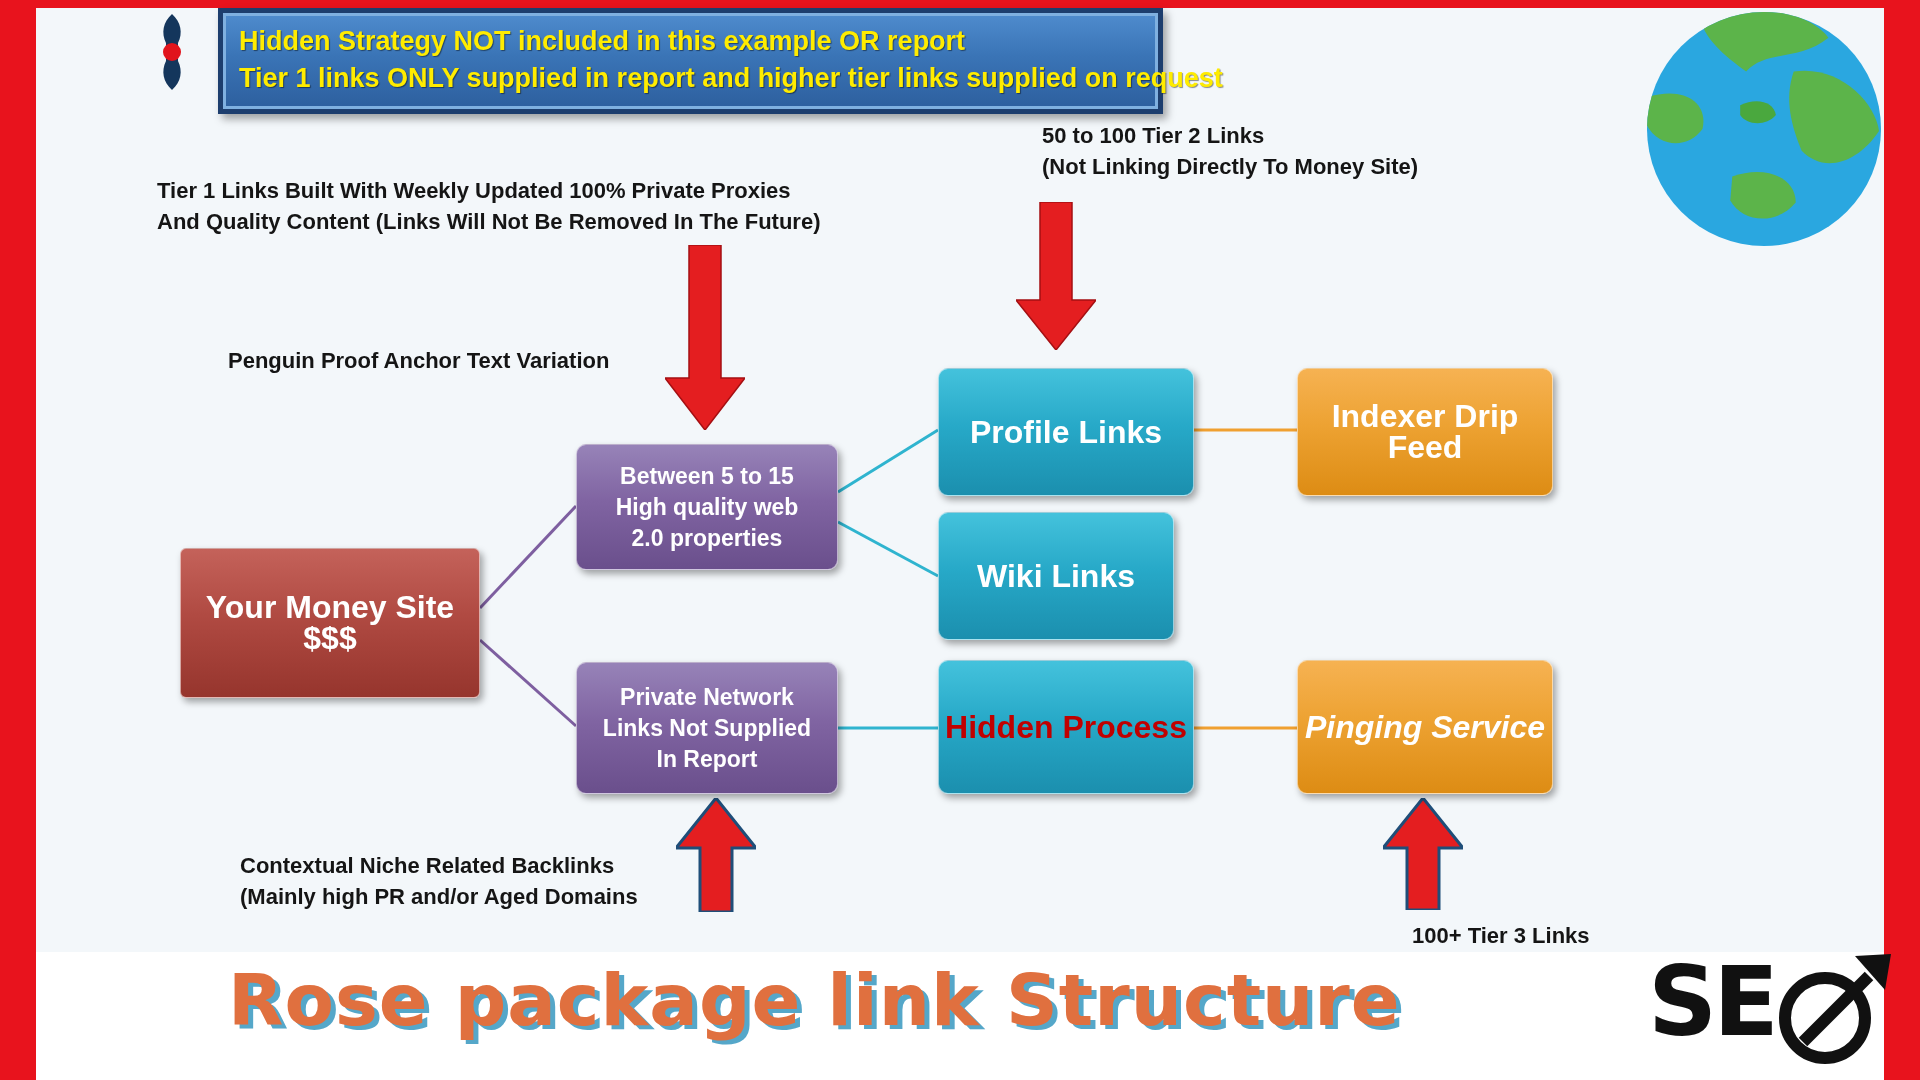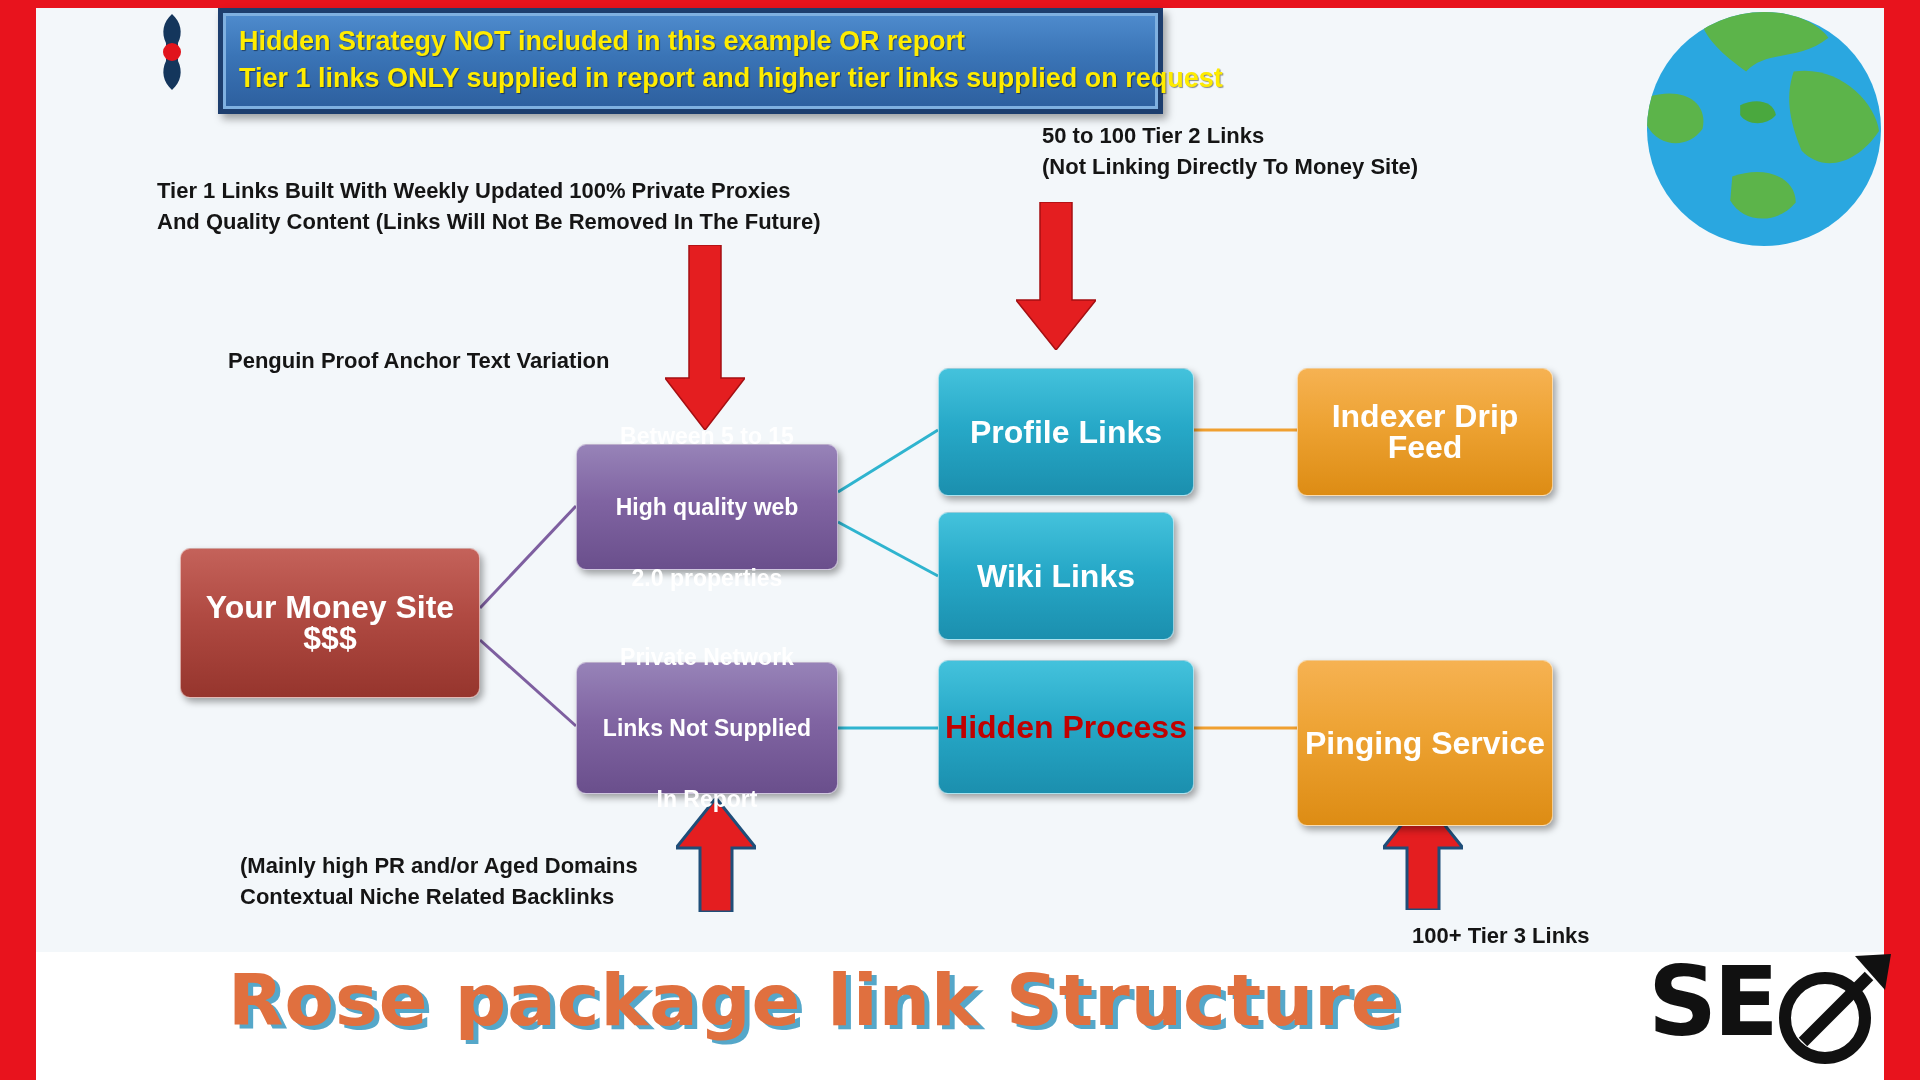--- a/index.html
+++ b/index.html
@@ -30,22 +30,22 @@
   .note{position:absolute;color:#151515;font-weight:bold;font-size:22px;line-height:31px;white-space:nowrap;}
 
   
   .box{
     position:absolute;border-radius:10px;display:flex;flex-direction:column;
     align-items:center;justify-content:center;text-align:center;
     color:#ffffff;font-weight:bold;font-size:32px;line-height:31px;
     box-shadow:3px 4px 7px rgba(0,0,0,0.35);border:1px solid rgba(255,255,255,0.55);
     box-sizing:border-box;
   }
-  .box-red{background:linear-gradient(to bottom,#c4625a 0%,#b04a42 45%,#96352d 100%);}
-  .box-purple{background:linear-gradient(to bottom,#9783b8 0%,#8064a2 45%,#6a4f8c 100%);gap:40px;}
+  .box-red{background:linear-gradient(to bottom,#c4625a 0%,#b04a42 45%,#96352d 100%);border-radius:6px;}
+  .box-purple{background:linear-gradient(to bottom,#9783b8 0%,#8064a2 45%,#6a4f8c 100%);}
   .box-cyan{background:linear-gradient(to bottom,#44c2dc 0%,#27a9c8 45%,#1b8fae 100%);}
   .box-orange{background:linear-gradient(to bottom,#f6b252 0%,#eda232 45%,#dd8c14 100%);align-items:center;}
   .hidden-text{color:#c00000;}
 
   #title{
     position:absolute;left:228px;top:958px;
     font-family:"DejaVu Sans",sans-serif;font-weight:800;font-size:72px;
     color:#e0703f;text-shadow:5px 4px 0 #55a7c9;white-space:nowrap;letter-spacing:1px;
   }
   #seo-logo{position:absolute;left:1648px;top:952px;display:flex;align-items:flex-start;}
@@ -108,22 +108,22 @@
   </div>
 
   <div class="note" style="left:1042px;top:120px;">
     <div>50 to 100 Tier 2 Links</div>
     <div>(Not Linking Directly To Money Site)</div>
   </div>
 
   <div class="note" style="left:228px;top:345px;">Penguin Proof Anchor Text Variation</div>
 
   <div class="note" style="left:240px;top:850px;">
+    <div>Contextual Niche Related Backlinks</div>
     <div>(Mainly high PR and/or Aged Domains</div>
-    <div>Contextual Niche Related Backlinks</div>
   </div>
 
   <div class="note" style="left:1412px;top:920px;">100+ Tier 3 Links</div>
 
   <svg class="abs" style="left:665px;top:245px;" width="80" height="185" viewBox="0 0 80 185">
     <polygon points="24,0 56,0 56,133 80,133 40,185 0,133 24,133" fill="#e41e20" stroke="#a50f12" stroke-width="1.5"></polygon>
   </svg>
   <svg class="abs" style="left:1016px;top:202px;" width="80" height="148" viewBox="0 0 80 148">
     <polygon points="24,0 56,0 56,98 80,98 40,148 0,98 24,98" fill="#e41e20" stroke="#a50f12" stroke-width="1.5"></polygon>
   </svg>
@@ -159,21 +159,21 @@
   </div>
 
   <div class="box box-cyan" style="left:938px;top:660px;width:256px;height:134px;">
     <span class="hidden-text">Hidden Process</span>
   </div>
 
   <div class="box box-orange" style="left:1297px;top:368px;width:256px;height:128px;">
     <span>Indexer Drip Feed</span>
   </div>
 
-  <div class="box box-orange" style="left:1297px;top:660px;width:256px;height:166px;">
+  <div class="box box-orange" style="left:1297px;top:660px;width:256px;height:134px;font-style:italic;">
     <span>Pinging Service</span>
   </div>
 
   <div id="title">Rose package link Structure</div>
 
   <div id="seo-logo">
     <span id="seo-text">SE</span>
     <svg width="120" height="120" viewBox="0 0 120 120" style="margin-left:-2px;">
       <circle cx="52" cy="66" r="40" fill="none" stroke="#111" stroke-width="12"></circle>
       <line x1="30" y1="90" x2="96" y2="24" stroke="#111" stroke-width="12"></line>

